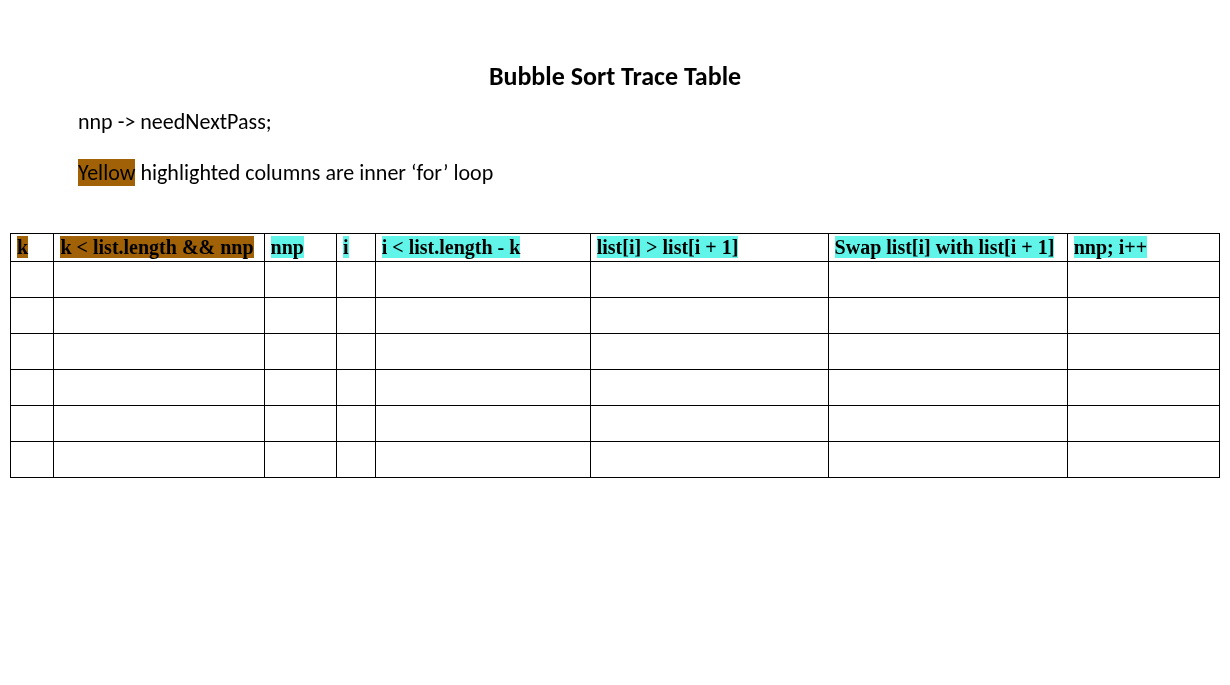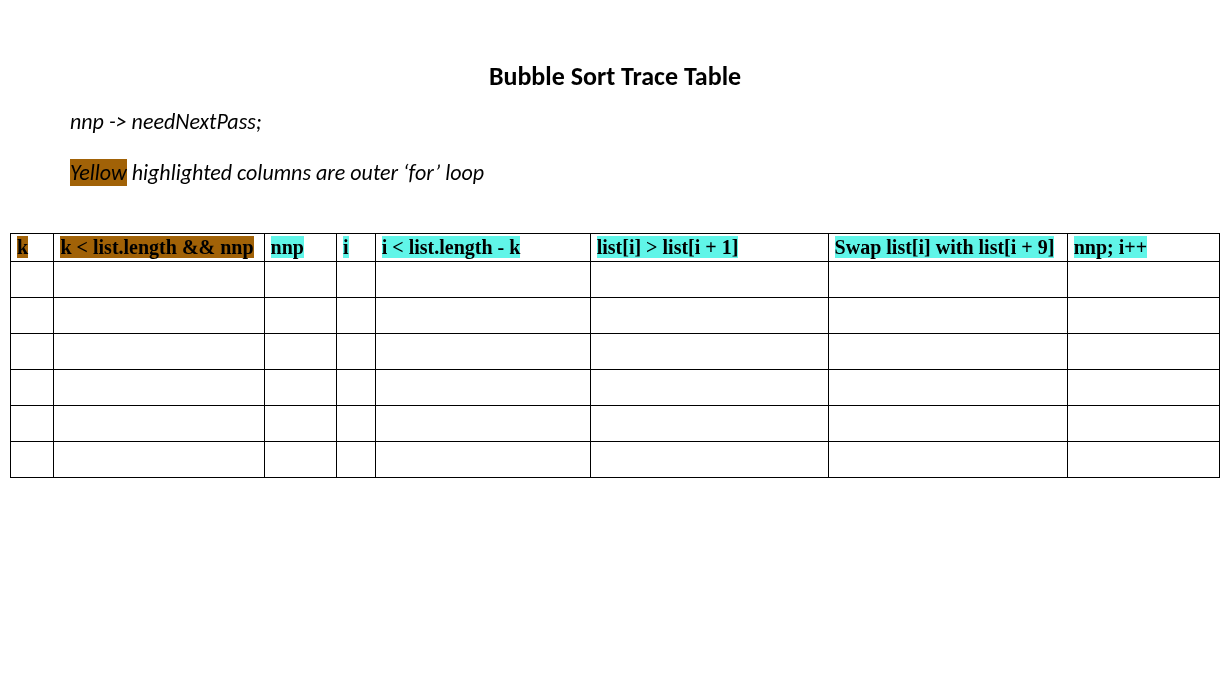--- a/index.html
+++ b/index.html
@@ -18,22 +18,21 @@
       margin-top: 60px;
       letter-spacing: 0;
     }
     .notes {
       margin-left: 62px;
       font-size: 22px;
       line-height: 1.85;
       font-family: Calibri, "Segoe UI", Arial, sans-serif;
     }
     .notes p {
-      margin: 10px 8px;
-      font-style: italic;
+      margin: 10px 16px;
     }
     .hi-yellow {
       background: #a16207;
     }
     .hi-blue {
       background: #60f5e8;
     }
     .table-wrap {
       margin: 40px 10px 0 10px;
     }
@@ -64,21 +63,21 @@
     col.c7 { width: 12.6%; }
   </style>
 </head>
 <body>
 
 <div class="title">Bubble Sort Trace Table</div>
 
 <div class="notes">
   <p>nnp -&gt; needNextPass;</p>
   <p>
-    <span class="hi-yellow">Yellow</span><span> highlighted columns are outer ‘for’ loop</span>
+    <span class="hi-yellow">Yellow</span><span> highlighted columns are inner ‘for’ loop</span>
   </p>
 </div>
 
 <div class="table-wrap">
   <table>
     <colgroup>
       <col class="c0">
         <col class="c1">
         <col class="c2">
         <col class="c3">
@@ -88,21 +87,21 @@
         <col class="c7">
     </colgroup>
     <thead>
       <tr>
         <th><span class="hi-yellow">k</span></th>
         <th><span class="hi-yellow">k &lt; list.length &amp;&amp; nnp</span></th>
         <th><span class="hi-blue">nnp</span></th>
         <th><span class="hi-blue">i</span></th>
         <th><span class="hi-blue">i &lt; list.length - k</span></th>
         <th><span class="hi-blue">list[i] &gt; list[i + 1]</span></th>
-        <th><span class="hi-blue">Swap list[i] with list[i + 9]</span></th>
+        <th><span class="hi-blue">Swap list[i] with list[i + 1]</span></th>
         <th><span class="hi-blue">nnp; i++</span></th>
       </tr>
     </thead>
     <tbody id="trace-body">
     <tr>
           <td></td>
           <td></td>
           <td></td>
           <td></td>
           <td></td>

